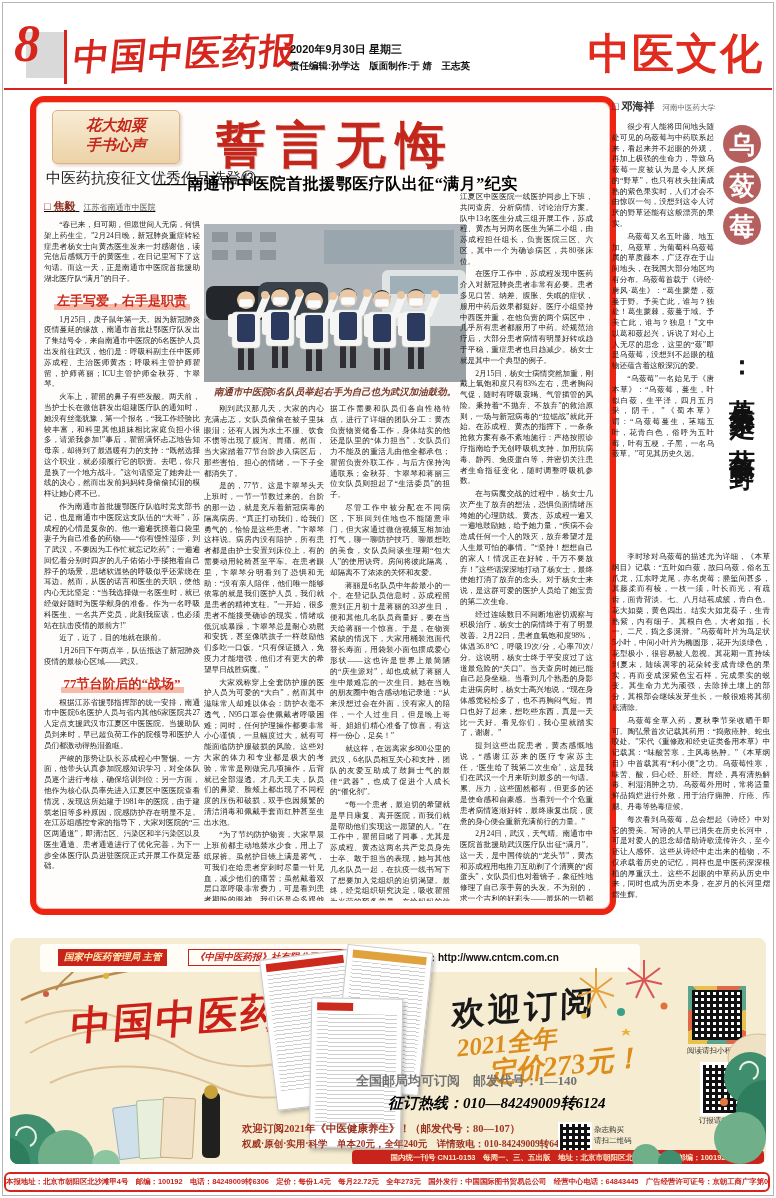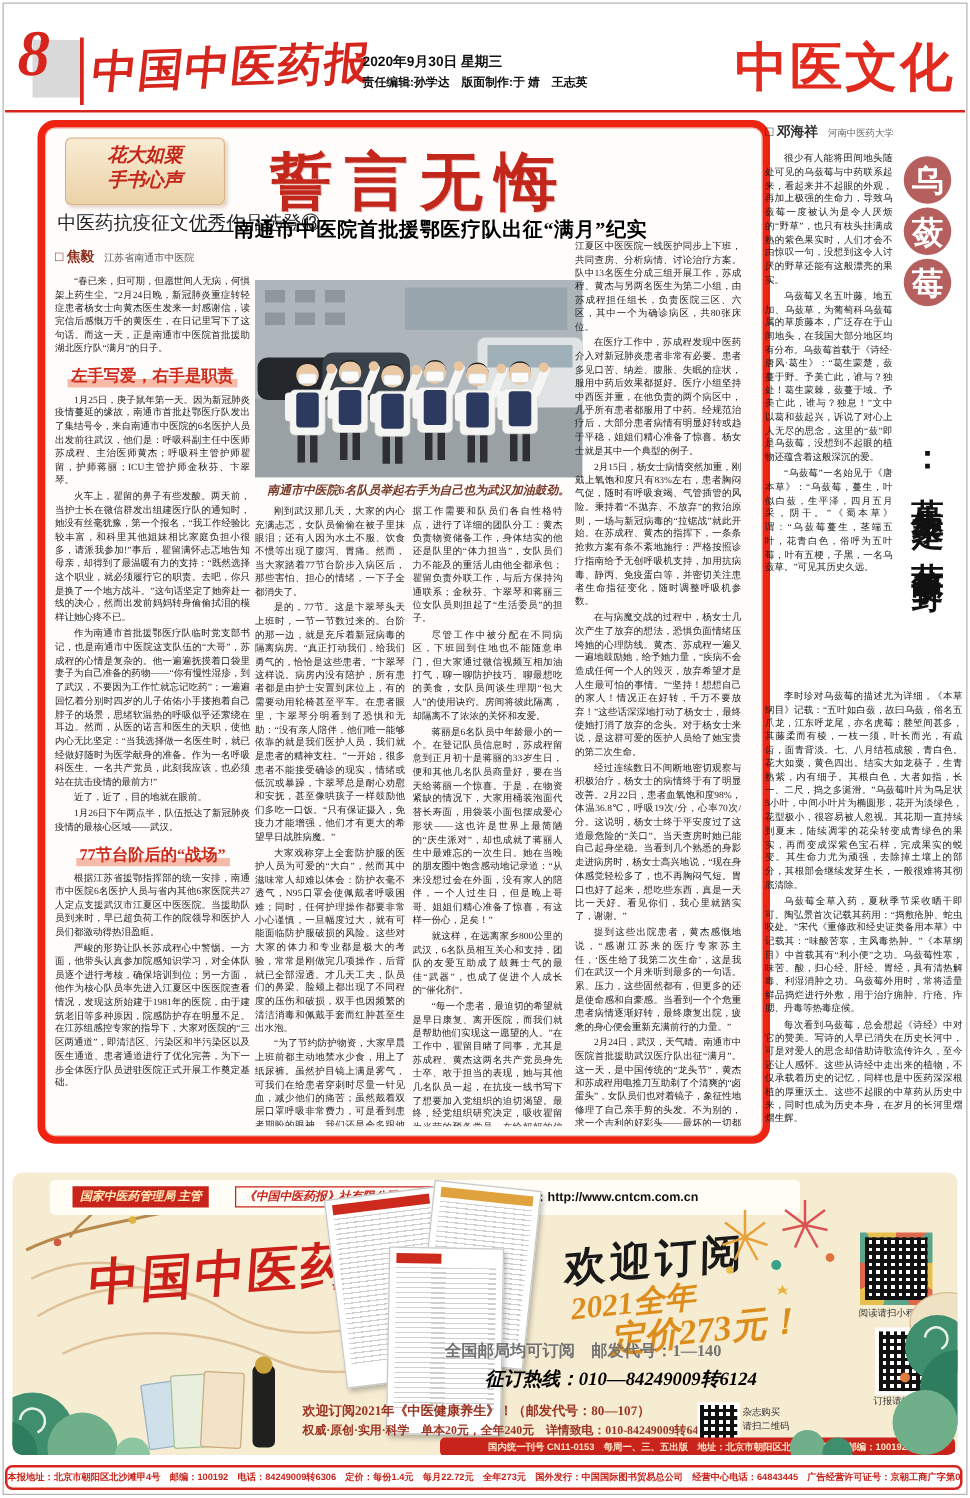--- a/index.html
+++ b/index.html
@@ -36,21 +36,21 @@
            font-weight:bold;color:#c3261a;letter-spacing:10px;text-shadow:1px 1px 0 rgba(150,30,20,.25);}
   .f-sub{position:absolute;left:110px;top:72px;width:380px;text-align:center;font-size:16px;
            font-weight:bold;color:#000;letter-spacing:.5px;}
 
   .col{position:absolute;overflow:hidden;}
   .col1{left:8px;top:94px;width:156px;bottom:8px;}
   .col2{left:168px;top:302px;width:120px;bottom:8px;}
   .col3{left:294px;top:302px;width:120px;bottom:8px;}
   .col4{left:424px;top:90px;width:133px;bottom:8px;}
 
-  .byline{margin:0 0 6px;}
+  .byline{margin:0 0 6px;text-decoration:underline;}
   .byline b{font-size:11px;color:#8b2a1a;}
   .byline span{font-size:8px;color:#555;margin-left:4px;font-family:"Liberation Sans",sans-serif;}
 
   .p{font-size:7.6px;line-height:1.42;text-align:justify;text-indent:2em;color:#1b1b1b;margin:0 0 2px;}
   .p.cont{text-indent:0;}
   .subhead{text-align:center;margin:7px 0 5px;font-size:13px;font-weight:bold;color:#cd2c1c;white-space:nowrap;}
   .subhead span{background:linear-gradient(transparent 62%,rgba(238,120,88,.5) 62%);padding:0 3px 2px;}
 
   .photo{position:absolute;left:168px;top:122px;width:262px;height:158px;background:#b8bfc4;overflow:hidden;}
   .photo-cap{position:absolute;left:168px;top:284px;width:262px;text-align:center;font-size:9.5px;
@@ -219,21 +219,21 @@
     <p class="p cont">据工作需要和队员们各自性格特点，进行了详细的团队分工：黄杰负责物资储备工作，身体结实的他还是队里的“体力担当”，女队员们力不能及的重活儿由他全都承包；瞿留负责外联工作，与后方保持沟通联系；金秋芬、卞翠琴和蒋丽三位女队员则担起了“生活委员”的担子。</p>
     <p class="p">尽管工作中被分配在不同病区，下班回到住地也不能随意串门，但大家通过微信视频互相加油打气，聊一聊防护技巧、聊最想吃的美食，女队员间谈生理期“包大人”的使用诀窍。房间将彼此隔离，却隔离不了浓浓的关怀和友爱。</p>
     <p class="p">蒋丽是6名队员中年龄最小的一个。在登记队员信息时，苏成程留意到正月初十是蒋丽的33岁生日，便和其他几名队员商量好，要在当天给蒋丽一个惊喜。于是，在物资紧缺的情况下，大家用桶装泡面代替长寿面，用袋装小面包摆成爱心形状——这也许是世界上最简陋的“庆生派对”，却也成就了蒋丽人生中最难忘的一次生日。她在当晚的朋友圈中饱含感动地记录道：“从来没想过会在外面，没有家人的陪伴，一个人过生日，但是晚上哥哥、姐姐们精心准备了惊喜，有这样一份心，足矣！”</p>
     <p class="p">就这样，在远离家乡800公里的武汉，6名队员相互关心和支持，团队的友爱互助成了鼓舞士气的最佳“武器”，也成了促进个人成长的“催化剂”。</p>
     <p class="p">“每一个患者，最迫切的希望就是早日康复、离开医院，而我们就是帮助他们实现这一愿望的人。”在工作中，瞿留目睹了同事，尤其是苏成程、黄杰这两名共产党员身先士卒、敢于担当的表现，她与其他几名队员一起，在抗疫一线书写下了想要加入党组织的迫切渴望。最终，经党组织研究决定，吸收瞿留为光荣的预备党员。在给妈妈的信中，她高兴地写道：“妈妈，现在我不仅是您膝下的小女儿，更是保家卫国的一名白衣战士！”</p>
 
   </div>
 
   <div class="col col4">
     <p class="p cont">江夏区中医医院一线医护同步上下班，共同查房、分析病情、讨论治疗方案。队中13名医生分成三组开展工作，苏成程、黄杰与另两名医生为第二小组，由苏成程担任组长，负责医院三区、六区，其中一个为确诊病区，共80张床位。</p>
-    <p class="p">在医疗工作中，苏成程发现中医药介入对新冠肺炎患者非常有必要。患者多见口苦、纳差、腹胀、失眠的症状，服用中药后效果都挺好。医疗小组坚持中西医并重，在他负责的两个病区中，几乎所有患者都服用了中药。经规范治疗后，大部分患者病情有明显好转或趋于平稳，姐姐们精心准备了惊喜。杨女士就是其中一个典型的例子。</p>
+    <p class="p">在医疗工作中，苏成程发现中医药介入对新冠肺炎患者非常有必要。患者多见口苦、纳差、腹胀、失眠的症状，服用中药后效果都挺好。医疗小组坚持中西医并重，在他负责的两个病区中，几乎所有患者都服用了中药。经规范治疗后，大部分患者病情有明显好转或趋于平稳，重症患者也日趋减少。杨女士就是其中一个典型的例子。</p>
     <p class="p">2月15日，杨女士病情突然加重，刚戴上氧饱和度只有83%左右，患者胸闷气促，随时有呼吸衰竭、气管插管的风险。秉持着“不抛弃、不放弃”的救治原则，一场与新冠病毒的“拉锯战”就此开始。在苏成程、黄杰的指挥下，一条条抢救方案有条不紊地施行：严格按照诊疗指南给予无创呼吸机支持，加用抗病毒、静丙、免疫蛋白等，并密切关注患者生命指征变化，随时调整呼吸机参数。</p>
     <p class="p">在与病魔交战的过程中，杨女士几次产生了放弃的想法，恐惧负面情绪压垮她的心理防线。黄杰、苏成程一遍又一遍地鼓励她，给予她力量，“疾病不会造成任何一个人的毁灭，放弃希望才是人生最可怕的事情。”“坚持！想想自己的家人！情况正在好转，千万不要放弃！”这些话深深地打动了杨女士，最终使她打消了放弃的念头。对于杨女士来说，是这群可爱的医护人员给了她宝贵的第二次生命。</p>
     <p class="p">经过连续数日不间断地密切观察与积极治疗，杨女士的病情终于有了明显改善。2月22日，患者血氧饱和度98%，体温36.8℃，呼吸19次/分，心率70次/分。这说明，杨女士终于平安度过了这道最危险的“关口”。当天查房时她已能自己起身坐稳。当看到几个熟悉的身影走进病房时，杨女士高兴地说，“现在身体感觉轻松多了，也不再胸闷气短。胃口也好了起来，想吃些东西，真是一天比一天好。看见你们，我心里就踏实了，谢谢。”</p>
     <p class="p">提到这些出院患者，黄杰感慨地说，“感谢江苏来的医疗专家苏主任，‘医生给了我第二次生命’，这是我们在武汉一个月来听到最多的一句话。累、压力，这些固然都有，但更多的还是使命感和自豪感。当看到一个个危重患者病情逐渐好转，最终康复出院，疲惫的身心便会重新充满前行的力量。”</p>
     <p class="p">2月24日，武汉，天气晴。南通市中医院首批援助武汉医疗队出征“满月”。这一天，是中国传统的“龙头节”，黄杰和苏成程用电推刀互助剃了个清爽的“卤蛋头”，女队员们也对着镜子，象征性地修理了自己亲手剪的头发。不为别的，求一个吉利的好彩头——最坏的一切都将过去，武汉的春天，已经在路上。</p>
   </div>
 </div>
 
 <div class="sidebar">
   <div class="sb-byline">

